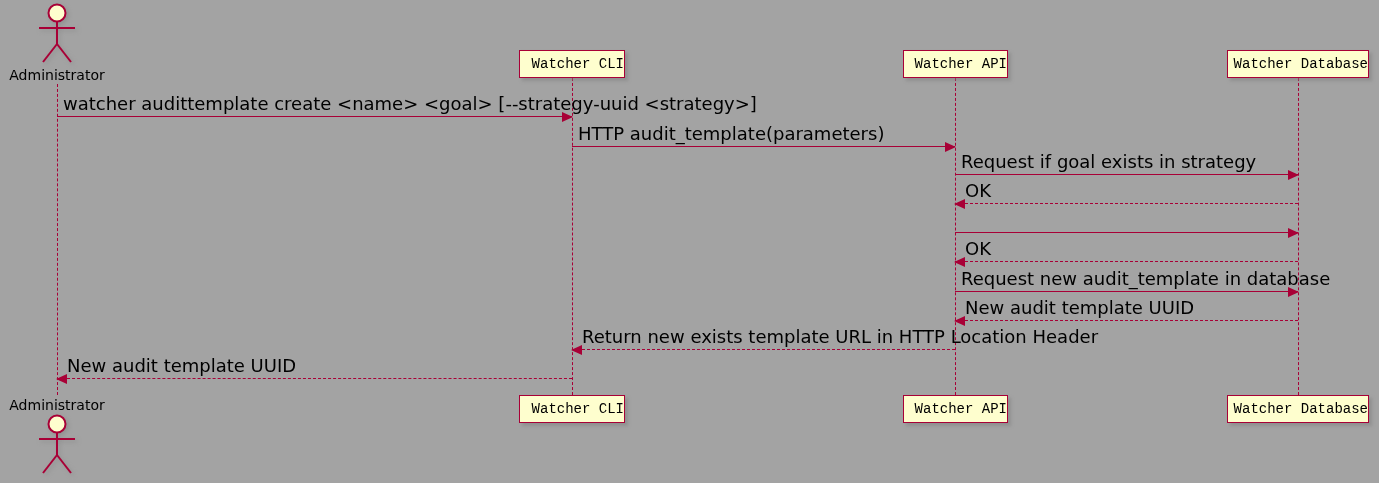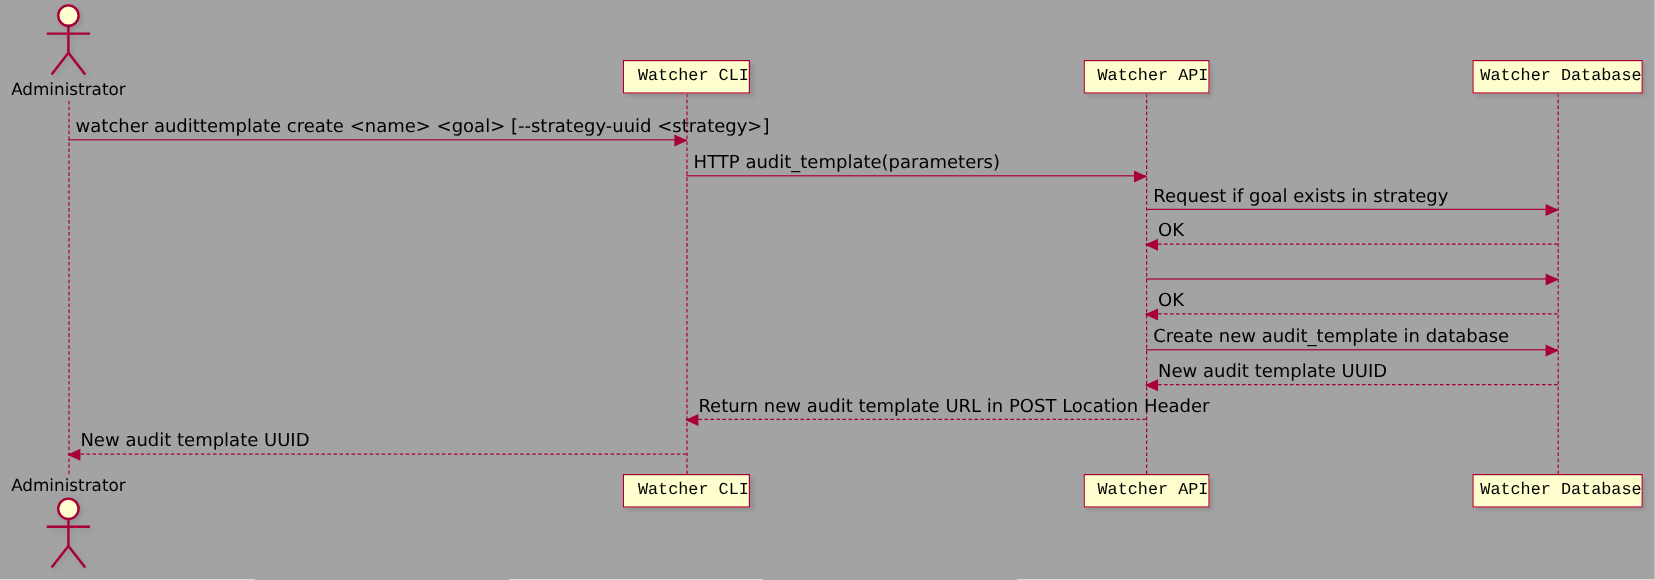--- a/index.html
+++ b/index.html
@@ -44,21 +44,21 @@
   .msg{position:absolute;height:20px;}
   .msg .line{position:absolute;left:0;right:0;bottom:0;height:0;}
   .msg.solid .line{border-top:1.4px solid var(--crimson);}
   .msg.dashed .line{border-top:1.4px dashed var(--crimson);}
   .msg .head{position:absolute;bottom:-5px;width:0;height:0;
     border-top:5px solid transparent;border-bottom:5px solid transparent;}
   .msg.ltr .head{right:-1px;border-left:11px solid var(--crimson);}
   .msg.rtl .head{left:-1px;border-right:11px solid var(--crimson);}
   .msg .label{
     position:absolute;bottom:3px;
-    font-size:15px;white-space:nowrap;
+    font-size:18px;white-space:nowrap;
   }
   .msg.ltr .label{left:6px;}
   .msg.rtl .label{left:10px;}
 </style>
 </head>
 <body>
 
 <div class="stage">
 
   <div class="lifeline" style="left:57px;top:84px;height:311px"></div>
@@ -133,33 +133,33 @@
     <span class="head"></span>
   </div>
 
   <div class="msg rtl dashed" style="left:955px;top:242px;width:343px">
     <span class="label">OK</span>
     <span class="line"></span>
     <span class="head"></span>
   </div>
 
   <div class="msg ltr solid" style="left:955px;top:272px;width:343px">
-    <span class="label">Create new audit_template in database</span>
+    <span class="label">Request new audit_template in database</span>
     <span class="line"></span>
     <span class="head"></span>
   </div>
 
   <div class="msg rtl dashed" style="left:955px;top:301px;width:343px">
     <span class="label">New audit template UUID</span>
     <span class="line"></span>
     <span class="head"></span>
   </div>
 
   <div class="msg rtl dashed" style="left:572px;top:330px;width:383px">
-    <span class="label">Return new audit template URL in POST Location Header</span>
+    <span class="label">Return new exists template URL in HTTP Location Header</span>
     <span class="line"></span>
     <span class="head"></span>
   </div>
 
   <div class="msg rtl dashed" style="left:57px;top:359px;width:515px">
     <span class="label">New audit template UUID</span>
     <span class="line"></span>
     <span class="head"></span>
   </div>
 

